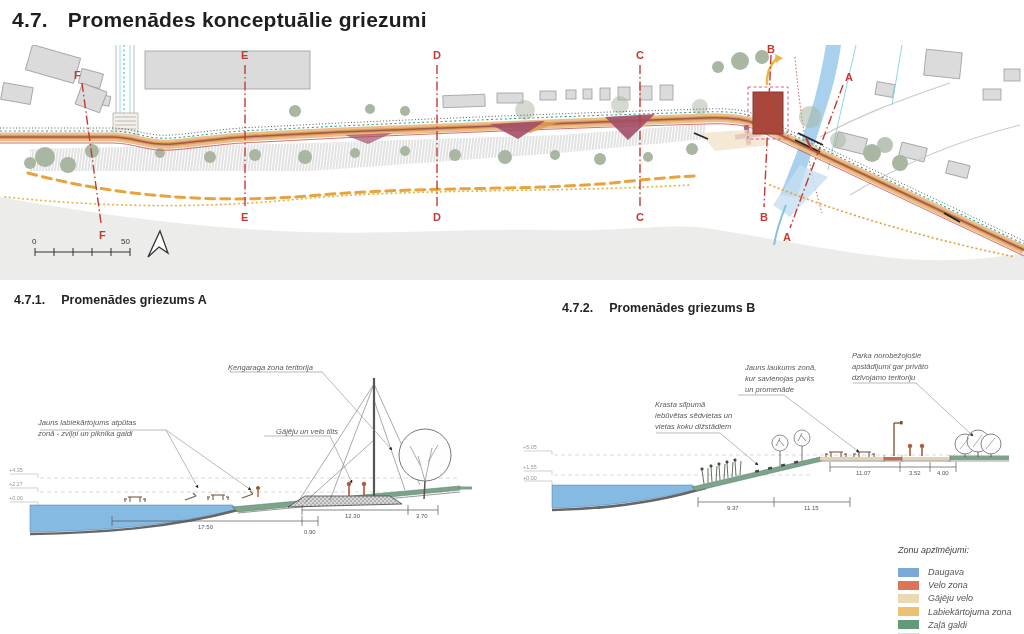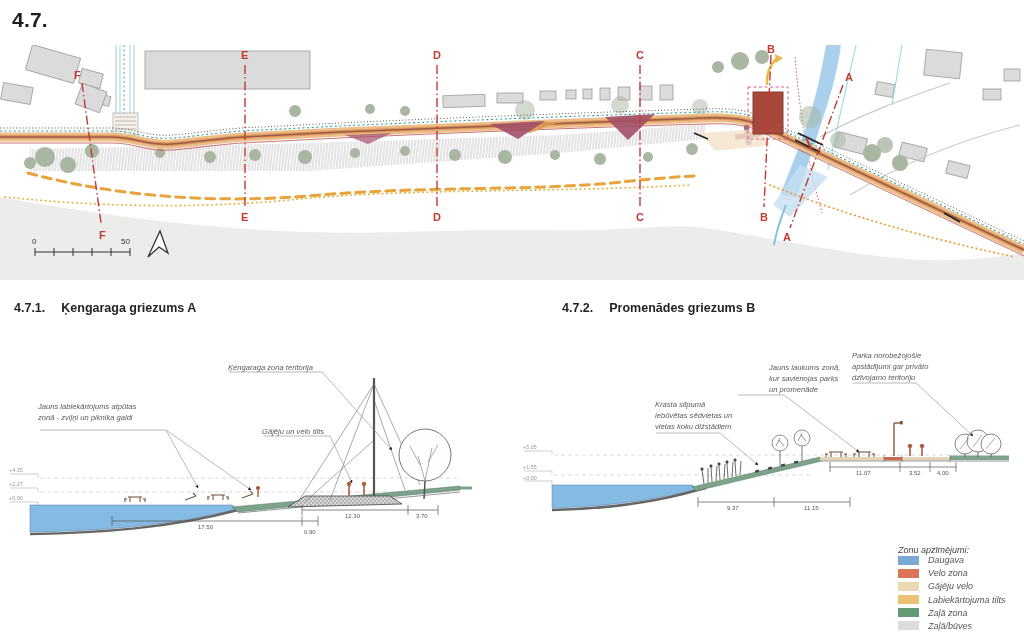--- a/index.html
+++ b/index.html
@@ -7,38 +7,39 @@
           font-family:"Liberation Sans",sans-serif;}
   
   .h1row{position:absolute;left:12px;top:8px;display:flex;gap:20px;align-items:baseline;
          font-size:21px;font-weight:700;color:#1e1e1e;letter-spacing:.2px;}
   .h2row{position:absolute;display:flex;gap:16px;align-items:baseline;
          font-size:12.5px;font-weight:700;color:#242424;}
   
   .ann{position:absolute;font-style:italic;font-size:7.6px;line-height:1.42;color:#5a5a5a;white-space:pre;}
   
   #legend{position:absolute;left:898px;top:545px;width:126px;}
-  #legend .ltitle{font-style:italic;font-size:9px;color:#444;margin-bottom:0;}
+  #legend .ltitle{font-style:italic;font-size:9px;color:#444;margin-bottom:12px;}
   #legend .lrow{display:flex;align-items:center;margin-bottom:3.2px;}
   #legend .sw{width:21px;height:9px;margin-right:9px;flex:0 0 auto;}
   #legend .ll{font-style:italic;font-size:9px;color:#555;}
   svg{position:absolute;display:block;}
   text{font-family:"Liberation Sans",sans-serif;}
   .mk{font-size:11px;font-weight:700;fill:#C23B33;}
   .dim{font-size:6px;fill:#555;}
   .lvl{font-size:5.4px;fill:#979797;}
   .scl{font-size:8px;fill:#333;}
 </style>
 </head>
 <body>
 
 <div id="canvas">
 
   <div class="h1row">
     <span>4.7.</span>
+    <span>Promenādes konceptuālie griezumi</span>
   </div>
 
   <svg style="left:0;top:45px" width="1024" height="235" viewBox="0 0 1024 235">
     <defs>
       <pattern id="ht" width="3" height="12" patternUnits="userSpaceOnUse" patternTransform="rotate(7)">
         <line x1="1" y1="0" x2="1" y2="12" stroke="#5a5a5a" stroke-width="0.5"></line>
       </pattern>
     </defs>
 
     <path d="M0,152 C90,168 180,181 280,186 C380,191 460,183 545,185 C625,187 665,178 705,183 C765,192 815,203 885,212 C945,219 995,213 1024,208 L1024,235 L0,235 Z" fill="#ECECEA"></path>
@@ -202,23 +203,23 @@
       <line x1="73" y1="203" x2="73" y2="211"></line>
         <line x1="92" y1="203" x2="92" y2="211"></line>
       <line x1="111" y1="203" x2="111" y2="211"></line>
         <line x1="130" y1="203" x2="130" y2="211"></line>
       <text class="scl" x="32" y="199" stroke="none">0</text>
       <text class="scl" x="121" y="199" stroke="none">50</text>
     </g>
     <polygon points="148,212 160,186 168,208 159,202" fill="#fff" stroke="#333" stroke-width="1.3"></polygon>
   </svg>
 
-  <div class="h2row" style="left:14px;top:301px">
+  <div class="h2row" style="left:14px;top:293px">
     <span>4.7.1.</span>
-    <span>Ķengaraga griezums A</span>
+    <span>Promenādes griezums A</span>
   </div>
   <div class="h2row" style="left:562px;top:301px">
     <span>4.7.2.</span>
     <span>Promenādes griezums B</span>
   </div>
 
   <svg style="left:0;top:350px" width="510" height="215" viewBox="0 0 510 215">
     <defs>
       <marker id="arA" viewBox="0 0 8 8" refX="7" refY="4" markerWidth="5.5" markerHeight="5.5" orient="auto">
         <path d="M0,0 L8,4 L0,8 Z" fill="#222"></path>
@@ -454,28 +455,28 @@
       <text class="dim" x="425" y="130" stroke="none">4.00</text>
     </g>
 
     <g stroke="#8a8a8a" stroke-width="0.6" fill="none">
       <path d="M144,88 L208,88 L246,120" marker-end="url(#arB)"></path>
       <path d="M226,50 L272,50 L347,107" marker-end="url(#arB)"></path>
       <path d="M341,38 L404,38 L461,91" marker-end="url(#arB)"></path>
     </g>
   </svg>
 
-  <div class="ann" style="left:38px;top:402px">Jauns labiekārtojums atpūtas
+  <div class="ann" style="left:38px;top:418px">Jauns labiekārtojums atpūtas
 zonā - zviļņi un piknika galdi</div>
   <div class="ann" style="left:228px;top:363px">Ķengaraga zona teritorija</div>
-  <div class="ann" style="left:262px;top:427px">Gājēju un velo tilts</div>
+  <div class="ann" style="left:276px;top:427px">Gājēju un velo tilts</div>
   <div class="ann" style="left:655px;top:400px">Krasta slīpumā
 iebūvētas sēdvietas un
 vietas koku dižstādiem</div>
-  <div class="ann" style="left:769px;top:363px">Jauns laukums zonā,
+  <div class="ann" style="left:745px;top:363px">Jauns laukums zonā,
 kur savienojas parks
 un promenāde</div>
   <div class="ann" style="left:852px;top:351px">Parka norobežojošie
 apstādījumi gar privāto
 dzīvojamo teritoriju</div>
 
   <div id="legend">
     <div class="ltitle">Zonu apzīmējumi:</div>
     <div class="lrow">
       <span class="sw" style="background-color: rgb(122, 169, 214);"></span>
@@ -484,25 +485,25 @@
     <div class="lrow">
       <span class="sw" style="background-color: rgb(220, 116, 87);"></span>
       <span class="ll">Velo zona</span>
     </div>
     <div class="lrow">
       <span class="sw" style="background-color: rgb(235, 217, 180);"></span>
       <span class="ll">Gājēju velo</span>
     </div>
     <div class="lrow">
       <span class="sw" style="background-color: rgb(234, 194, 114);"></span>
-      <span class="ll">Labiekārtojuma tilts</span>
+      <span class="ll">Labiekārtojuma zona</span>
     </div>
     <div class="lrow">
       <span class="sw" style="background-color: rgb(99, 155, 119);"></span>
-      <span class="ll">Zaļā zona</span>
+      <span class="ll">Zaļā galdi</span>
     </div>
     <div class="lrow">
       <span class="sw" style="background-color: rgb(220, 220, 220);"></span>
       <span class="ll">Zaļā/būves</span>
     </div>
   </div>
 
 </div>
 
 </body></html>

